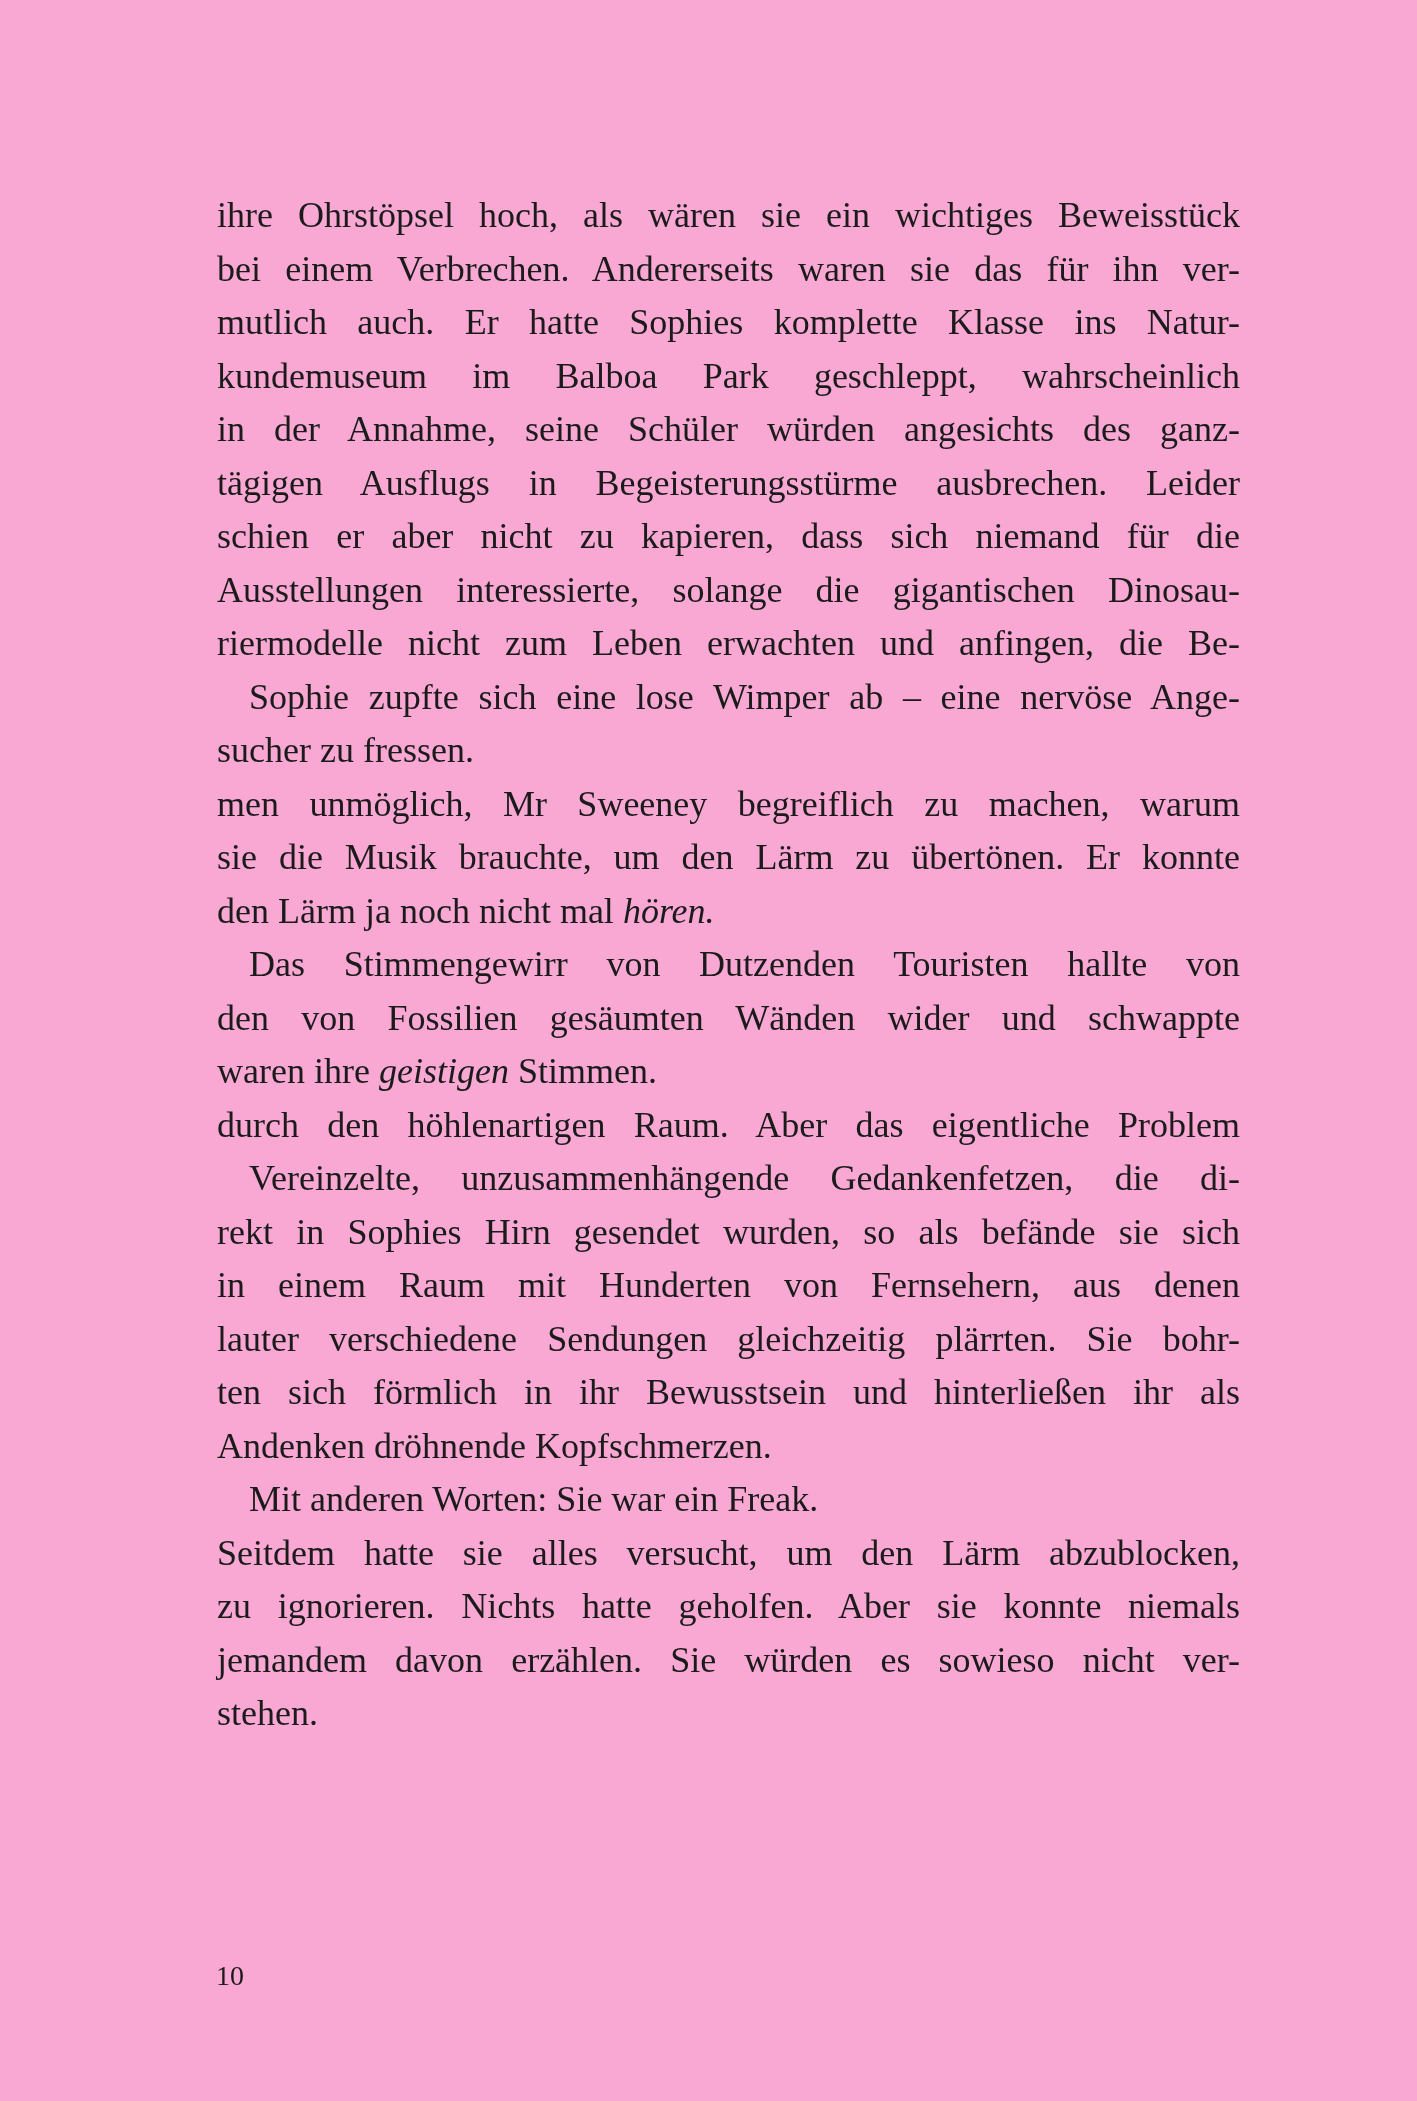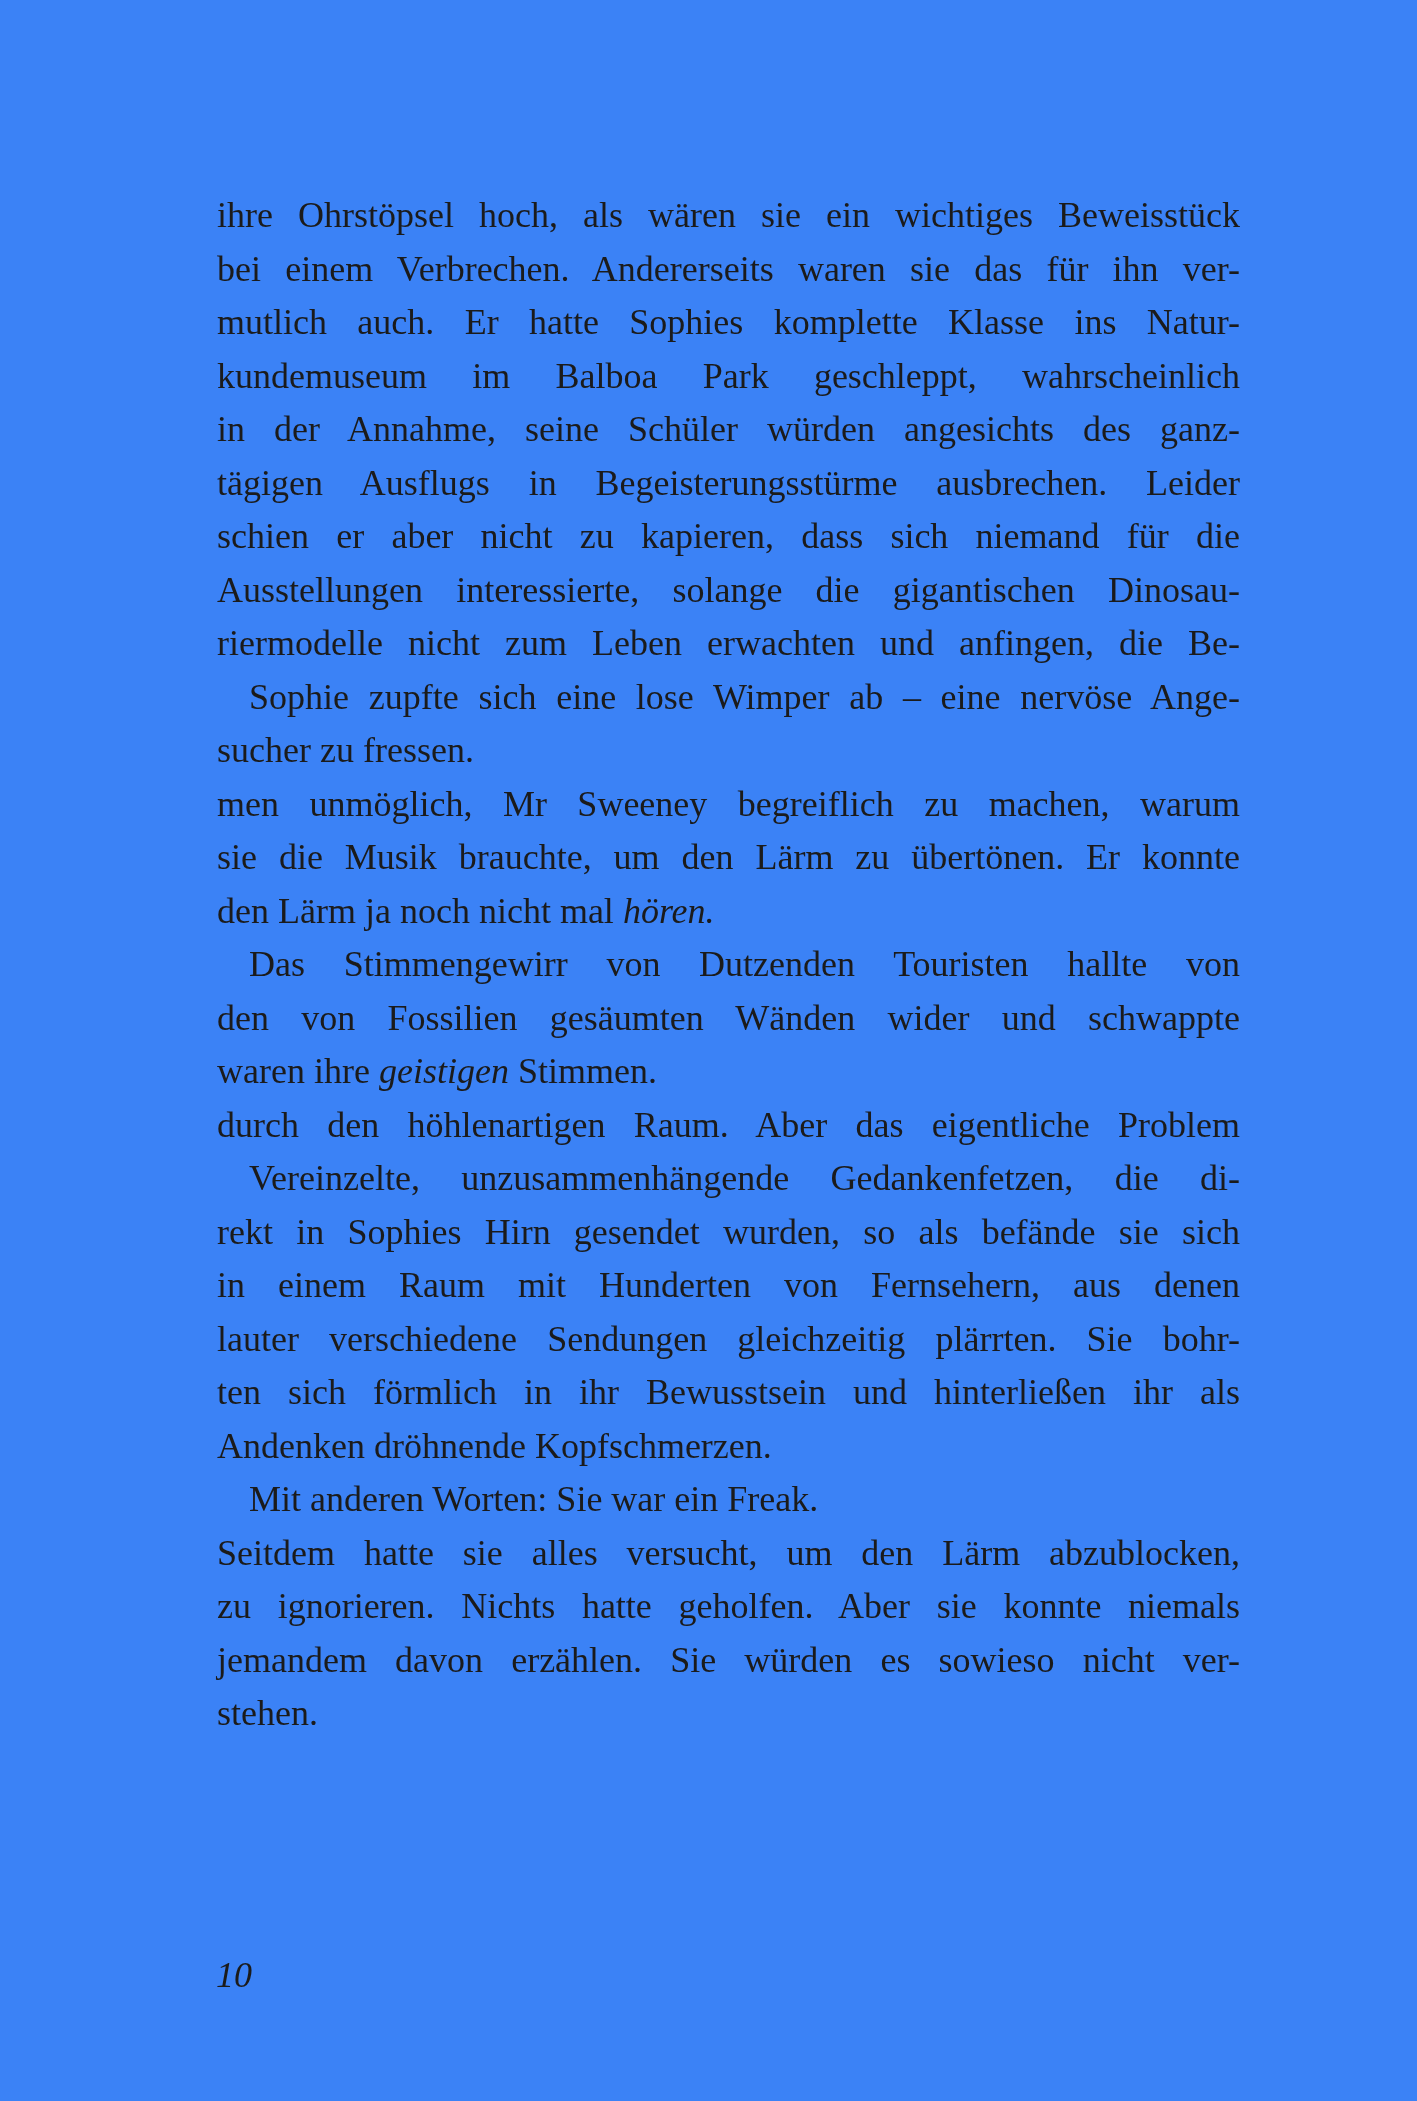--- a/index.html
+++ b/index.html
@@ -11,21 +11,21 @@
     height: 2101px;
     position: relative;
     background: #ffffff;
     font-family: "Liberation Serif", serif;
     color: #1b1b1b;
     overflow: hidden;
   }
   .page {
     position: absolute;
     inset: 0;
-    background: #3b82f6;
+    background: #f9a8d4;
   }
   .text-block {
     position: absolute;
     left: 217px;
     top: 189px;
     width: 1023px;
     font-size: 36px;
     line-height: 53.5px;
     font-kerning: normal;
   }
@@ -42,23 +42,22 @@
   .line.indent {
     text-indent: 32px;
   }
   .line em {
     font-style: italic;
   }
   .page-number {
     position: absolute;
     left: 216px;
     top: 1949px;
-    font-size: 36px;
+    font-size: 28px;
     line-height: 53.5px;
-    font-style: italic;
   }
 </style>
 </head>
 <body>
 
 <div class="page">
   <main class="text-block">
       <div class="line">ihre Ohrstöpsel hoch, als wären sie ein wichtiges Beweisstück</div>
       <div class="line">bei einem Verbrechen. Andererseits waren sie das für ihn ver-</div>
       <div class="line">mutlich auch. Er hatte Sophies komplette Klasse ins Natur-</div>

